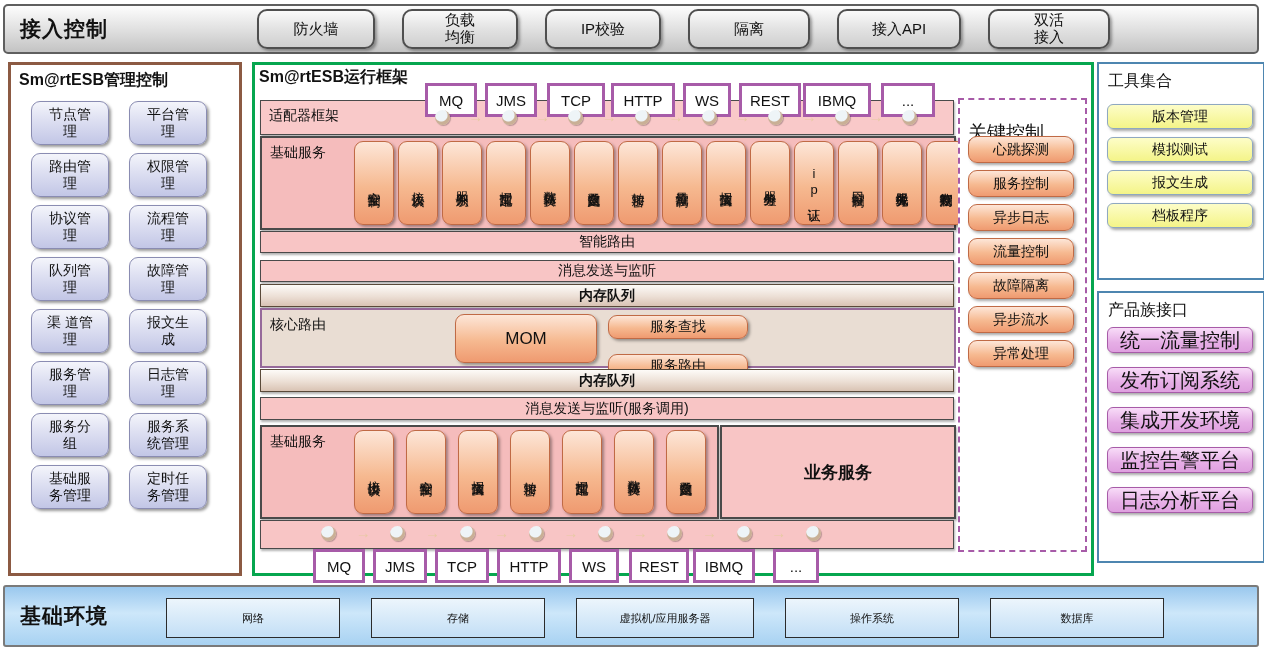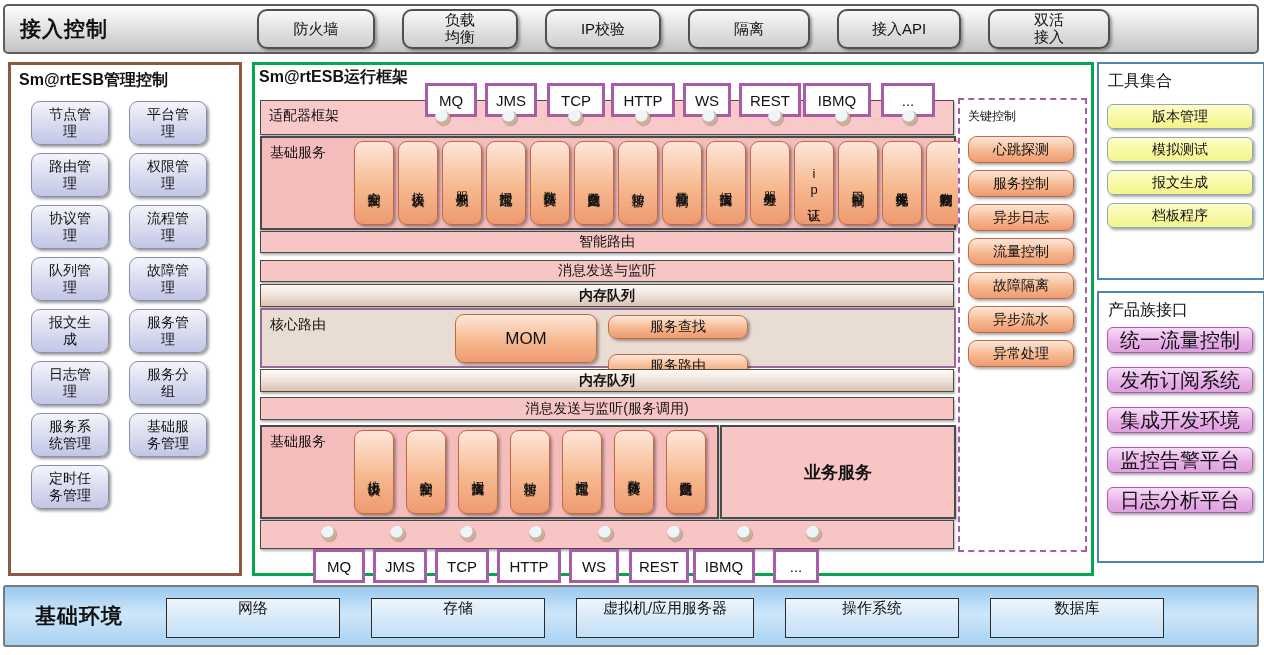--- a/index.html
+++ b/index.html
@@ -98,21 +98,21 @@
     width:15px; height:15px; border-radius:50%;
     background:radial-gradient(circle at 42% 35%, #eef4f7 0 44%, #c9b096 52% 100%);
     box-shadow:1px 1px 1px rgba(0,0,0,.25);
   }
   .conn-arrow { color:#e8c9a4; font-size:15px; line-height:1; margin-top:-1px; }
   
   .keyctl {
     position:absolute; left:703px; top:33px; width:125px; height:450px;
     background:#fff; border:2.5px dashed #a75ba8;
   }
-  .keyctl-title { position:absolute; left:8px; top:8px; font-size:12px; }
+  .keyctl-title { position:absolute; left:8px; top:20px; font-size:19px; }
   .keyctl-btns { position:absolute; left:8px; top:36px; display:flex; flex-direction:column; gap:7px; }
   .keyctl .btn-orange { width:104px; height:25px; }
   
   .sidepanel { position:absolute; left:1097px; width:164px; background:#fff; border:2.5px solid #4e86b0; }
   .tools { top:62px; height:214px; }
   .prodfam { top:291px; height:268px; }
   .side-title { position:absolute; left:9px; top:7px; font-size:16px; }
   .side-btns { position:absolute; left:8px; top:40px; display:flex; flex-direction:column; gap:8px; }
   .btn-yellow {
     width:144px; height:23px; border:1.5px solid #8fa8c0; border-radius:6px;
@@ -128,26 +128,26 @@
     margin-bottom:5px;
   }
   .prodfam .side-btns { top:34px; gap:9px; }
   
   .envbar {
     position:absolute; left:3px; top:585px; width:1252px; height:58px;
     background:linear-gradient(#9ac8ee,#cde7fa 45%,#a8d2f2);
     border:2px solid #7a7a7a; border-radius:3px;
     display:flex; align-items:center;
   }
-  .envbar-title { font-size:21px; font-weight:bold; margin-left:30px; letter-spacing:1px; }
+  .envbar-title { font-size:21px; font-weight:bold; margin-left:15px; letter-spacing:1px; }
   .env-btns { position:absolute; left:161px; top:11px; display:flex; gap:31px; }
   .btn-blue {
     height:38px; border:1.5px solid #2b2b2b;
     background:linear-gradient(#ecf5fc,#c3dff6);
-    display:flex; align-items:flex-start; justify-content:center; font-size:15px;
+    display:flex; align-items:center; justify-content:center; font-size:11px;
   }
 </style>
 </head>
 <body>
 
 <div class="stage">
 
   <div class="topbar">
     <div class="topbar-title">接入控制</div>
     <div class="topbar-btns">
@@ -193,20 +193,23 @@
       <div class="btn-lav">
           <span>流程管理</span>
         </div>
       <div class="btn-lav">
           <span>队列管理</span>
         </div>
       <div class="btn-lav">
           <span>故障管理</span>
         </div>
       <div class="btn-lav">
+          <span>渠 道管理</span>
+        </div>
+      <div class="btn-lav">
           <span>报文生成</span>
         </div>
       <div class="btn-lav">
           <span>服务管理</span>
         </div>
       <div class="btn-lav">
           <span>日志管理</span>
         </div>
       <div class="btn-lav">
           <span>服务分组</span>

